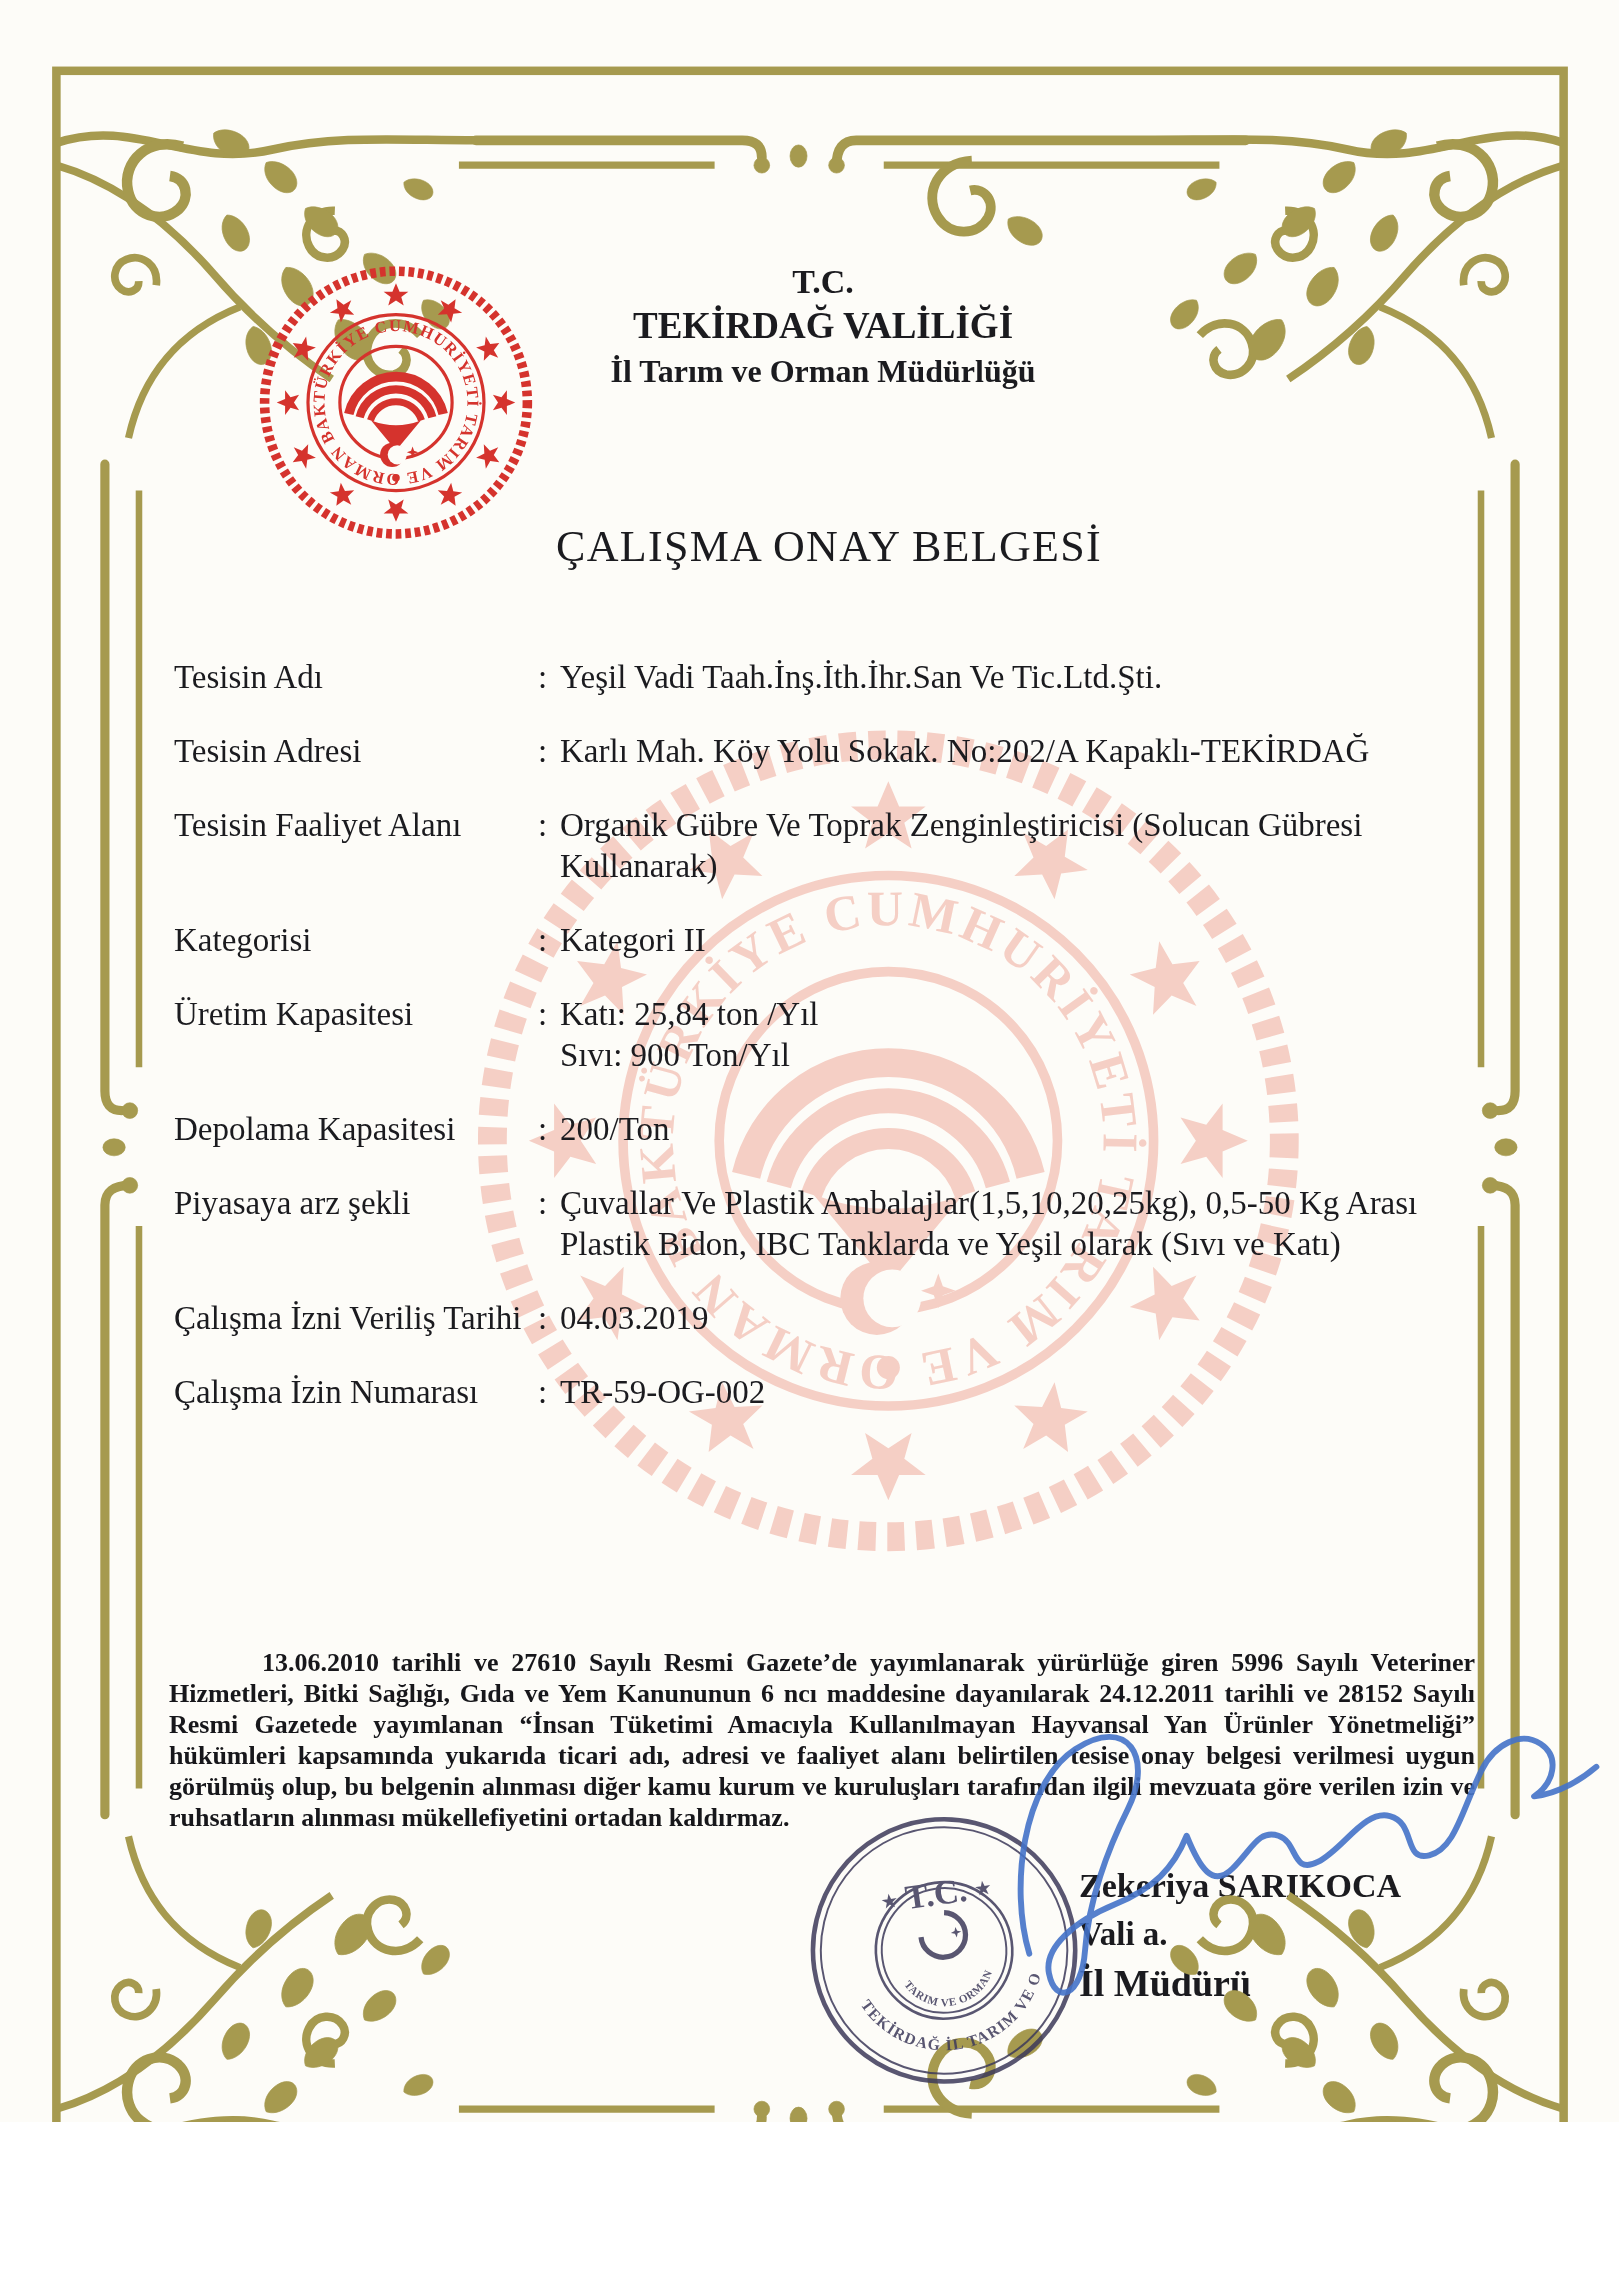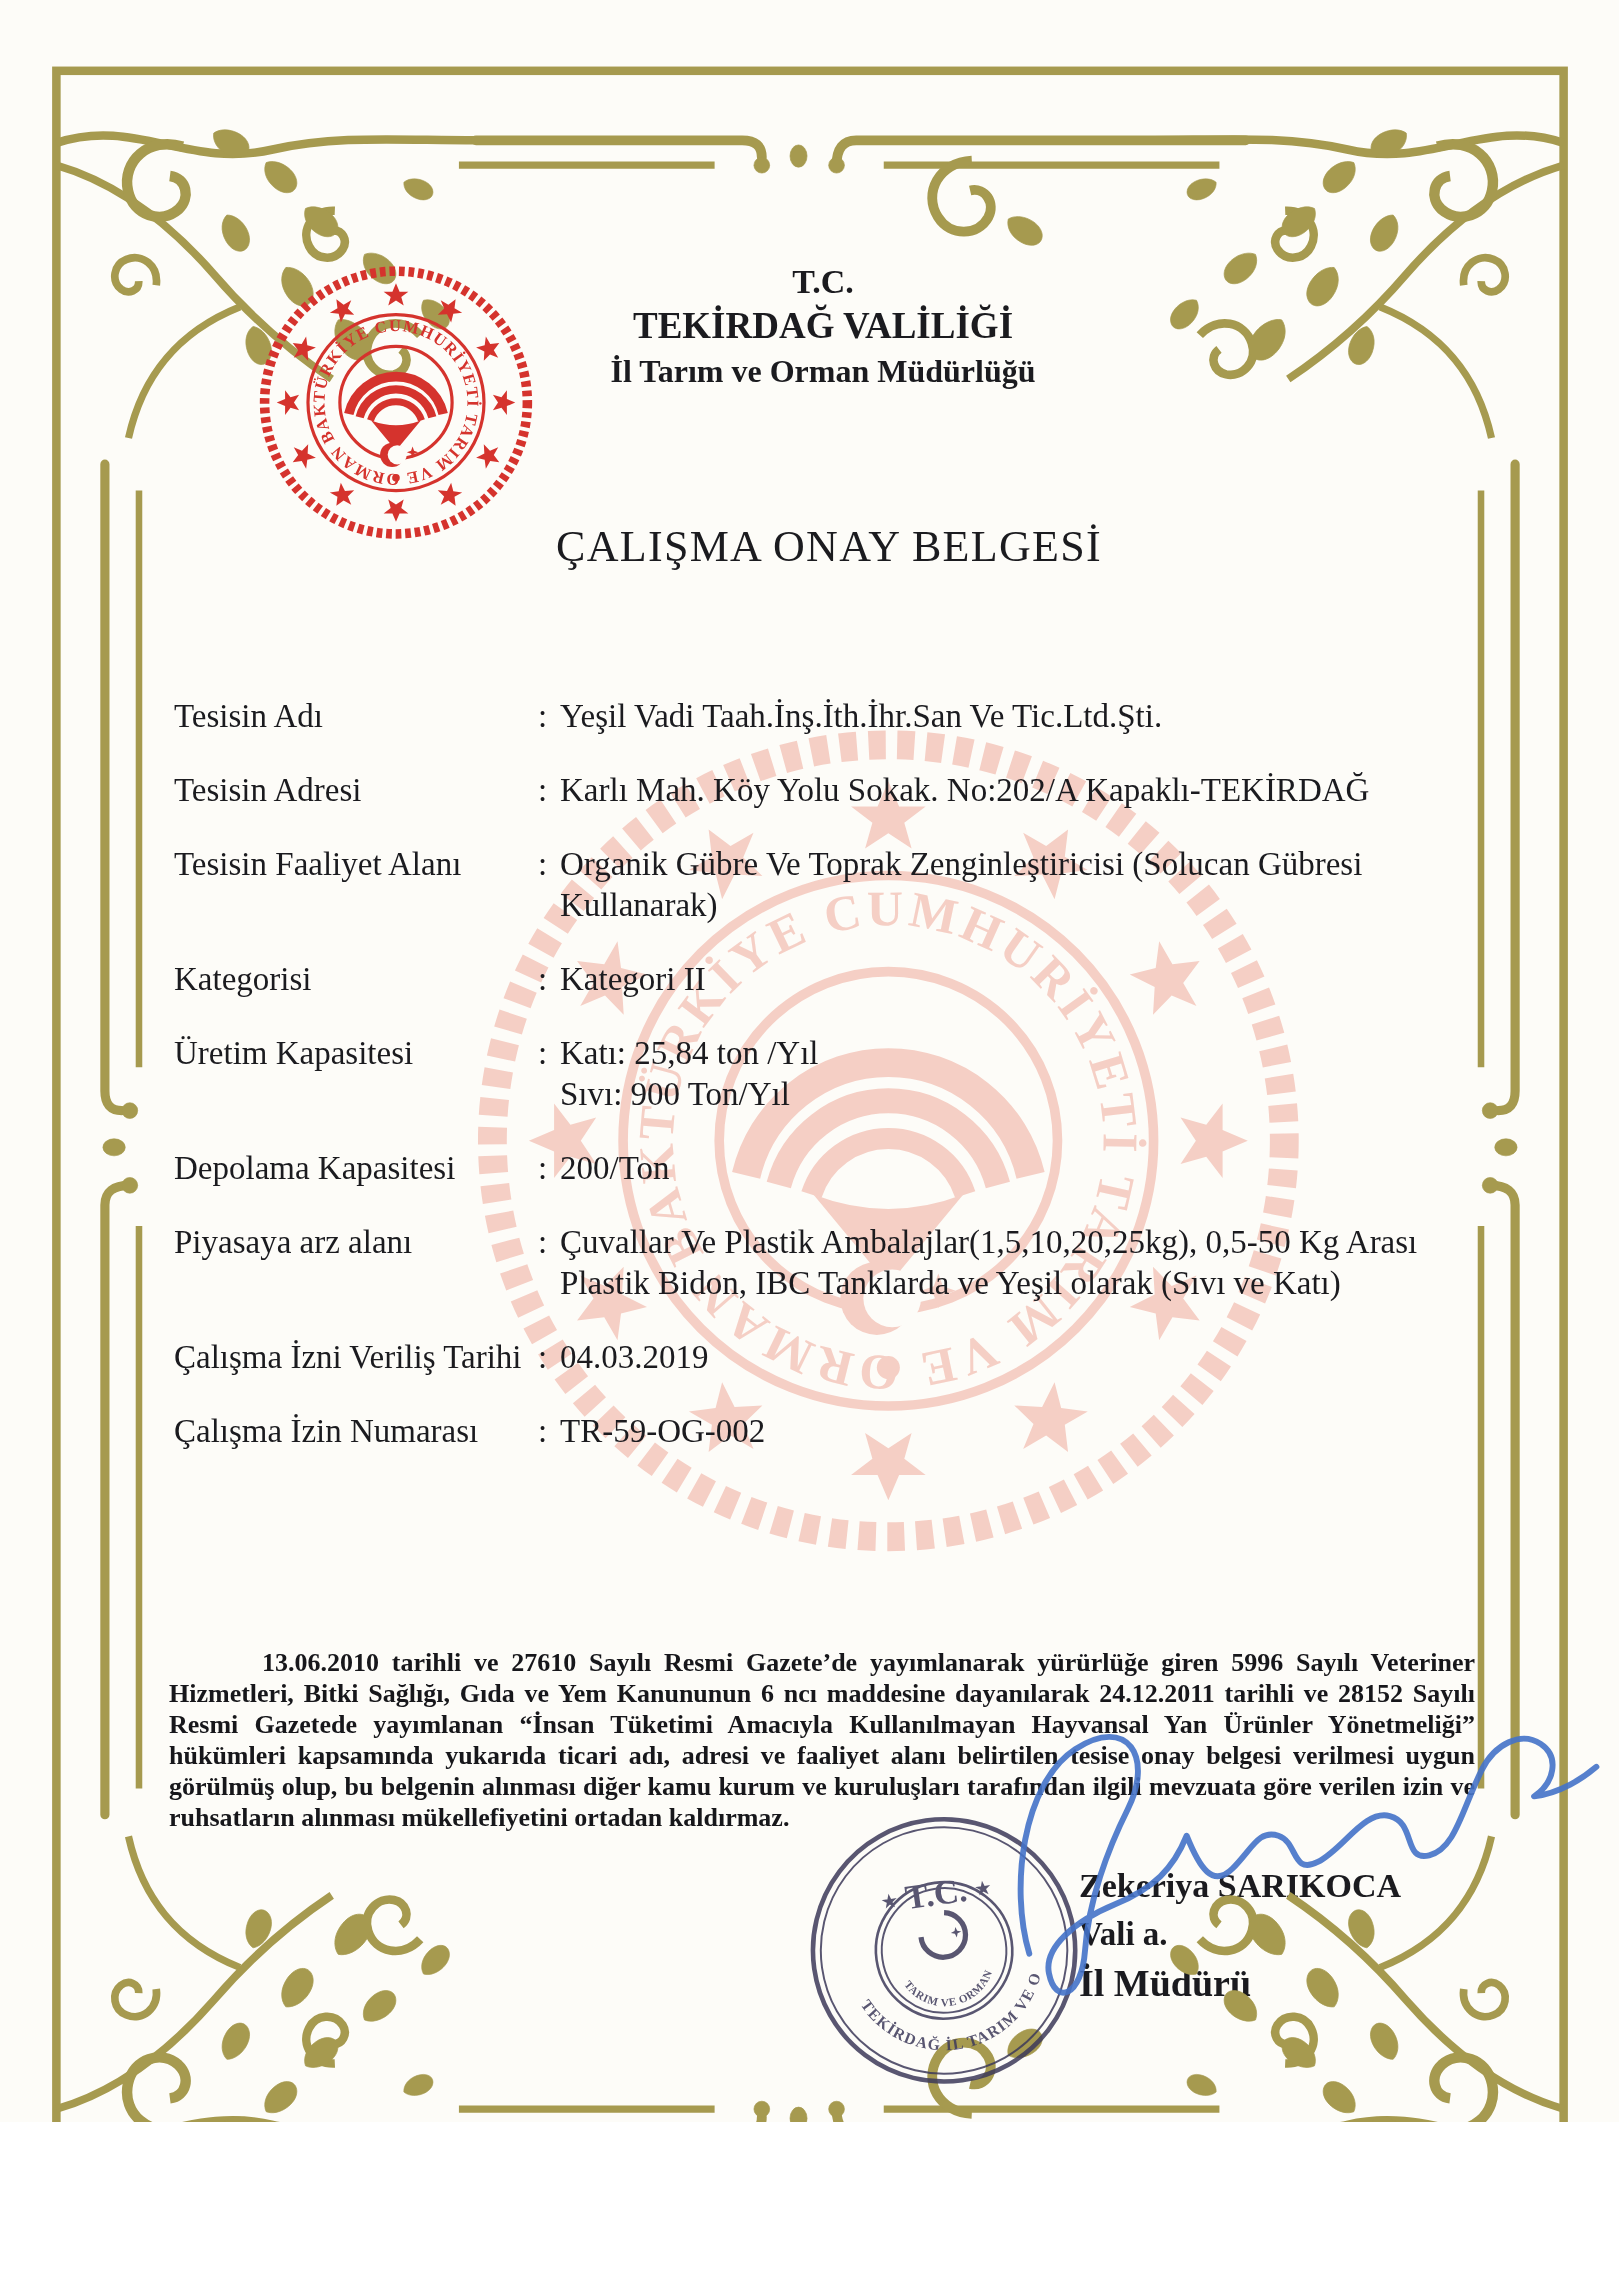--- a/index.html
+++ b/index.html
@@ -19,21 +19,21 @@
   
   .head-text{left:823px;top:261px;transform:translateX(-50%);text-align:center;white-space:nowrap;}
   .head-tc{font-size:34px;font-weight:700;line-height:42px;}
   .head-l1{font-size:37px;font-weight:700;line-height:46px;}
   .head-l2{font-size:32px;font-weight:700;line-height:45px;}
 
   
   .doc-title{left:829px;top:521px;transform:translateX(-50%);font-size:44px;font-weight:400;letter-spacing:1.3px;white-space:nowrap;}
 
   
-  .fields{left:174px;top:696px;width:1304px;}
+  .fields{left:174px;top:657px;width:1304px;}
   .frow{display:grid;grid-template-columns:364px 22px auto;margin-bottom:33px;font-size:33px;line-height:41px;}
   .frow .label{white-space:nowrap;}
   .frow .sep{text-align:left;}
   .frow .value div{white-space:nowrap;}
 
   
   .legal{left:169px;top:1647px;width:1306px;font-size:26px;font-weight:700;line-height:31px;text-align:justify;text-indent:93px;color:#17171b;margin:0;}
 
   
   .officer{left:1240px;top:1867px;transform:translateX(-50%);text-align:left;white-space:nowrap;}
@@ -194,21 +194,21 @@
 
     <div class="frow">
       <div class="label">Depolama Kapasitesi</div>
       <div class="sep">:</div>
       <div class="value">
           <div>200/Ton</div>
         </div>
     </div>
 
     <div class="frow">
-      <div class="label">Piyasaya arz alanı</div>
+      <div class="label">Piyasaya arz şekli</div>
       <div class="sep">:</div>
       <div class="value">
           <div>Çuvallar Ve Plastik Ambalajlar(1,5,10,20,25kg), 0,5-50 Kg Arası</div>
           <div>Plastik Bidon, IBC Tanklarda ve Yeşil olarak (Sıvı ve Katı)</div>
         </div>
     </div>
 
     <div class="frow">
       <div class="label">Çalışma İzni Veriliş Tarihi</div>
       <div class="sep">:</div>

